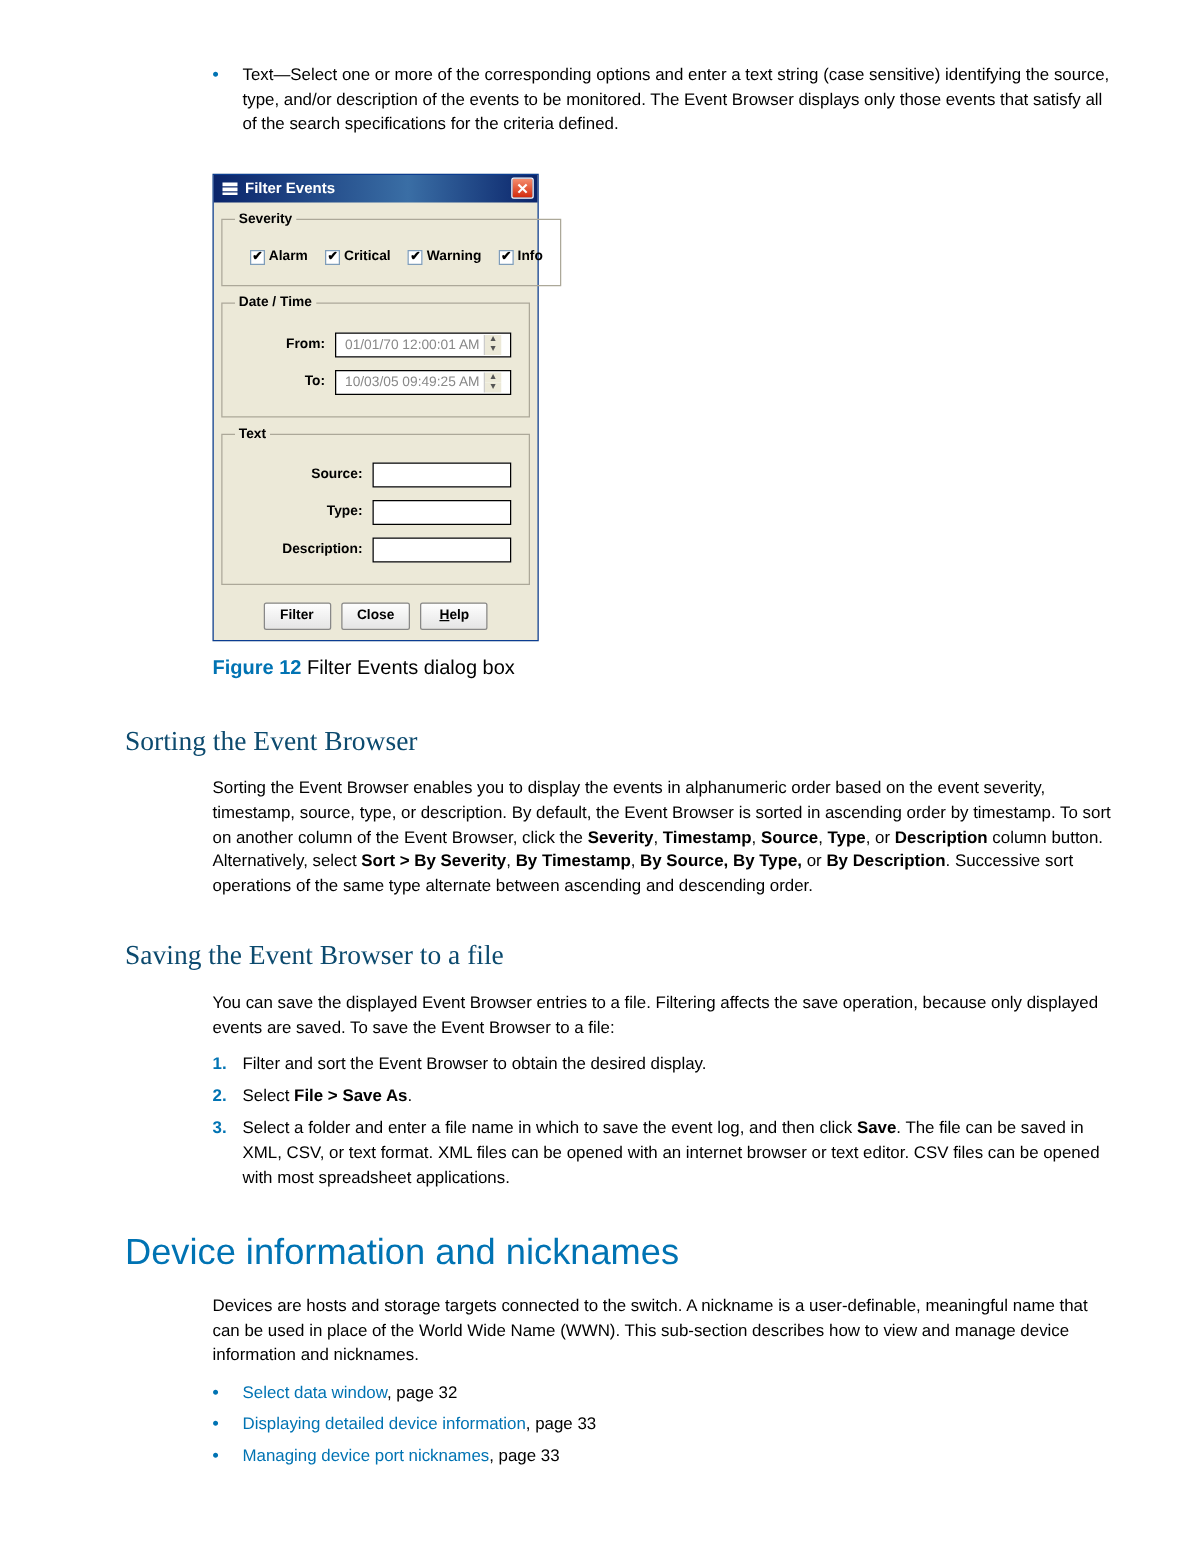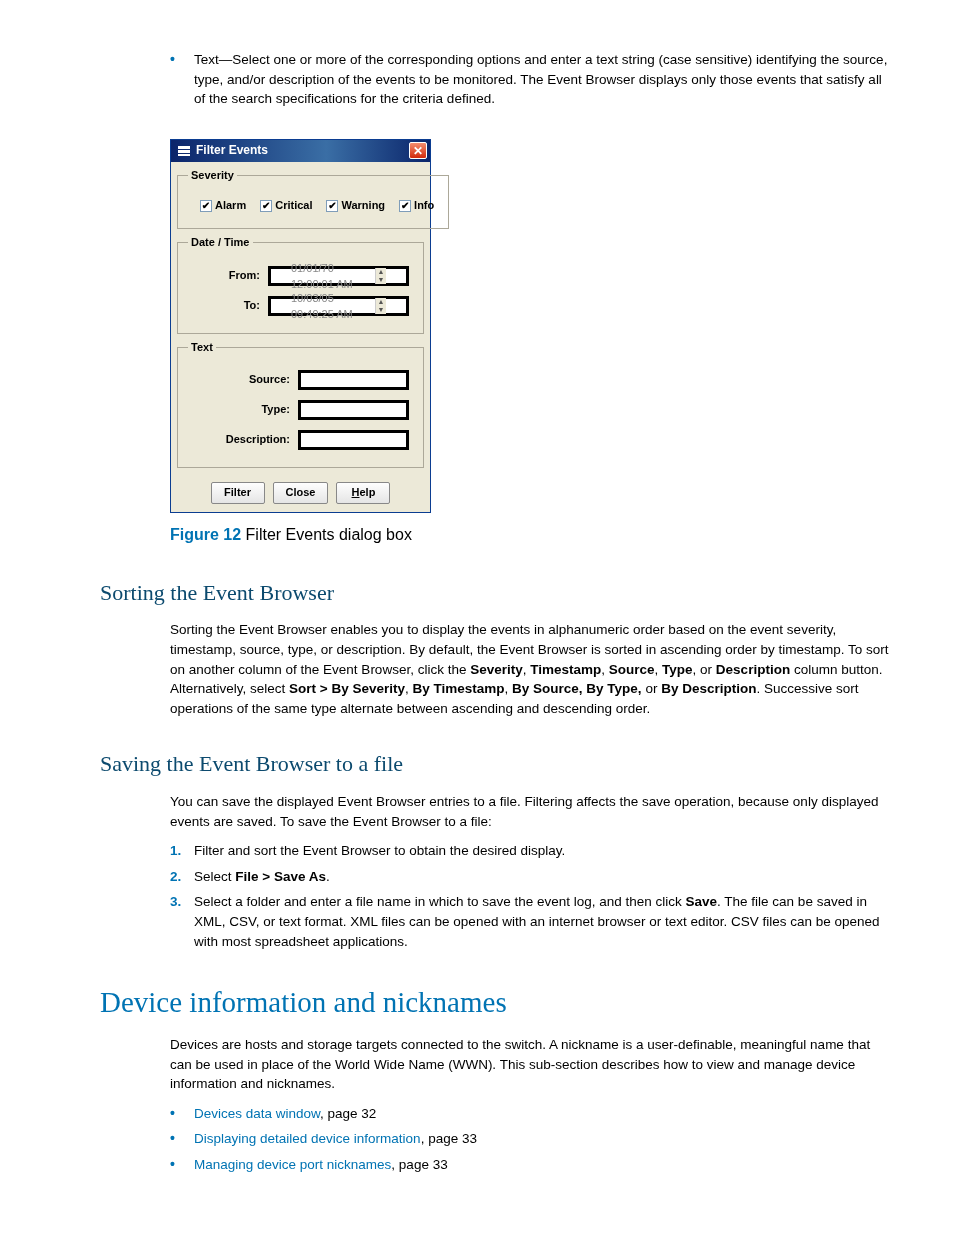--- a/index.html
+++ b/index.html
@@ -24,21 +24,21 @@
   h2.section-h2 {
     font-family: "Times New Roman", Georgia, serif;
     font-weight: normal;
     color: #0c4a6e;
     font-size: 22px;
     margin-top: 30px;
     margin-bottom: 12px;
     margin-left: -70px;
   }
   h1.section-h1 {
-    font-family: Liberation Serif, serif;
+    font-family: Liberation Sans, sans-serif;
     font-weight: normal;
     color: #0073b3;
     font-size: 29px;
     margin-top: 30px;
     margin-bottom: 12px;
     margin-left: -70px;
   }
   p.para { margin-bottom: 10px; }
 
   
@@ -91,22 +91,22 @@
   .sev-row { display: flex; gap: 14px; padding: 4px 6px 2px 14px; }
   .ck { display: flex; align-items: center; gap: 3px; font-weight: bold; }
   .ck .box {
     width: 12px; height: 12px; border: 1px solid #7f9db9; background: #fff;
     display: inline-flex; align-items: center; justify-content: center;
     font-size: 10px; line-height: 1; color: #000;
   }
   .dt-row, .txt-row { display: flex; align-items: center; gap: 8px; padding: 5px 6px 5px 14px; }
   .ck-small { display: flex; align-items: flex-start; gap: 4px; font-weight: bold; min-width: 60px; justify-content: flex-end;}
   .input-box {
-    flex: 1; height: 20px; border: 3px solid #000000; background: #fff;
-    padding: 2px 20px; color: #888; font-size: 11px; line-height: 16px;
+    flex: 1; height: 20px; border: 1px solid #000000; background: #fff;
+    padding: 2px 7px; color: #888; font-size: 11px; line-height: 16px;
     display: flex; align-items: center; justify-content: space-between;
   }
   .input-box.empty { color: transparent; }
   .spinner { width: 14px; display: flex; flex-direction: column; border-left: 1px solid #ccc; }
   .spinner .arrow { height: 8px; font-size: 7px; line-height: 7px; text-align: center; background: #ece9d8; color: #555; }
   .btn-row { display: flex; gap: 8px; justify-content: center; padding: 8px 0 8px 0; }
   .win-btn {
     border: 1px solid #888; background: linear-gradient(#fefefe, #e5e5e5);
     padding: 2px 12px; font-size: 11px; font-weight: bold; min-width: 54px;
     text-align: center; border-radius: 2px;
@@ -249,21 +249,21 @@
   <div class="bullet-row">
     <div class="bullet-num">3.</div>
     <div class="bullet-text"><span>Select a folder and enter a file name in which to save the event log, and then click </span><b>Save</b><span>. The file can be saved in XML, CSV, or text format. XML files can be opened with an internet browser or text editor. CSV files can be opened with most spreadsheet applications.</span></div>
   </div>
 
   <h1 class="section-h1">Device information and nicknames</h1>
   <p class="para">Devices are hosts and storage targets connected to the switch. A nickname is a user-definable, meaningful name that can be used in place of the World Wide Name (WWN). This sub-section describes how to view and manage device information and nicknames.</p>
 
   <div class="bullet-row">
     <div class="bullet-mark">•</div>
-    <div class="bullet-text"><span class="link-text">Devices data window</span><span>, page 32</span></div>
+    <div class="bullet-text"><span class="link-text">Select data window</span><span>, page 32</span></div>
   </div>
   <div class="bullet-row">
     <div class="bullet-mark">•</div>
     <div class="bullet-text"><span class="link-text">Displaying detailed device information</span><span>, page 33</span></div>
   </div>
   <div class="bullet-row">
     <div class="bullet-mark">•</div>
     <div class="bullet-text"><span class="link-text">Managing device port nicknames</span><span>, page 33</span></div>
   </div>
 

